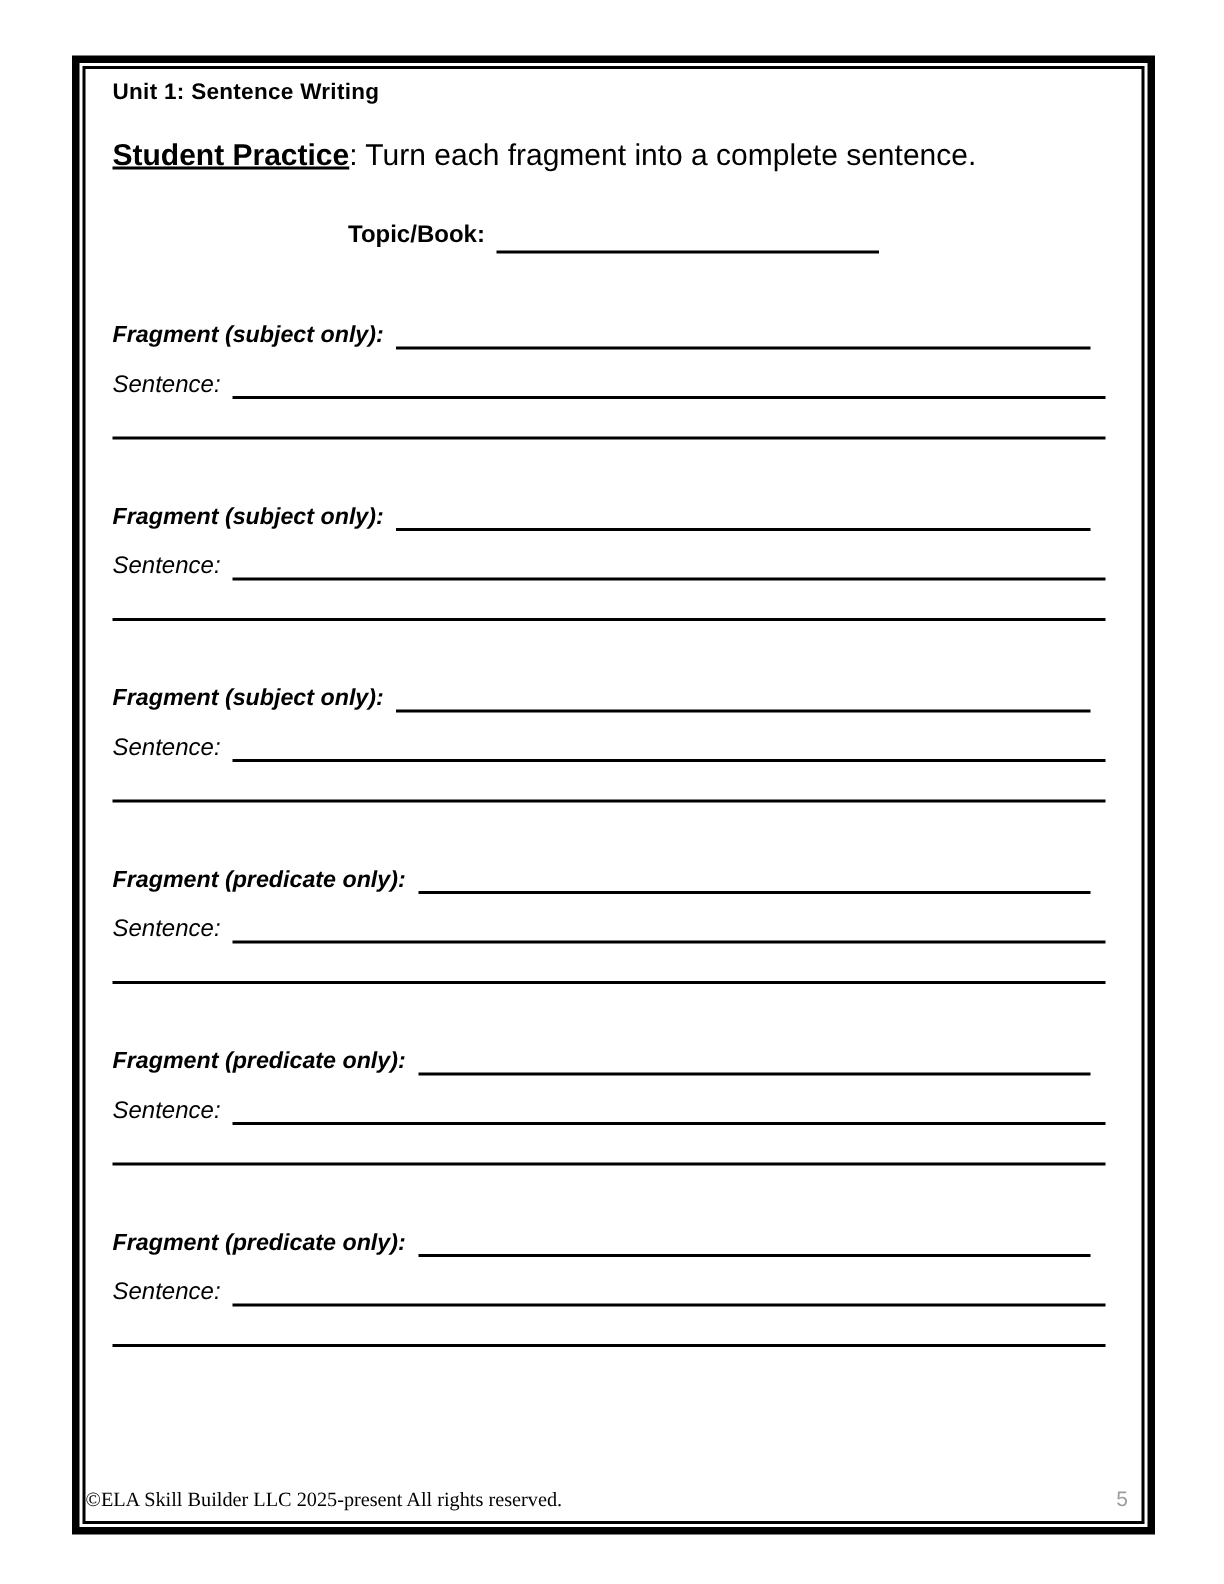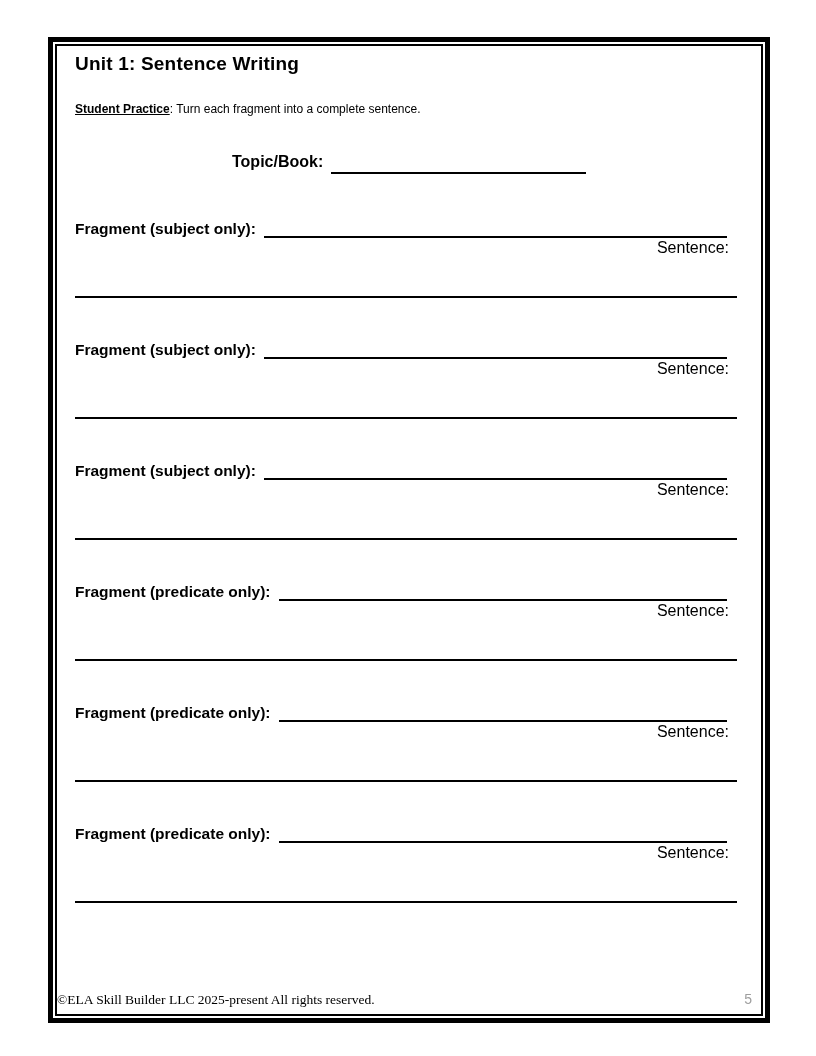--- a/index.html
+++ b/index.html
@@ -23,35 +23,35 @@
   .frame-inner {
     width: 100%; height: 100%;
     border: 2px solid #000000;
     position: relative;
   }
   .content {
     position: absolute; inset: 0;
     padding: 7px 24px 0 18px;
   }
   .unit-label {
-    font-size: 19px;
+    font-size: 15px;
     font-weight: bold;
     letter-spacing: 0.2px;
   }
   .title {
     margin: 3px 0 0 0;
     font-size: 40px;
     font-weight: bold;
     text-align: center;
     letter-spacing: 0.5px;
     line-height: 46px;
   }
   .instruction {
     margin-top: 24px;
-    font-size: 12px;
+    font-size: 20px;
     line-height: 20px;
   }
   .instr-label {
     font-weight: bold;
     text-decoration: underline;
   }
   .topic-row {
     margin-top: 31px;
     margin-left: 157px;
     height: 24px;
@@ -59,25 +59,25 @@
     align-items: center;
     font-size: 16px;
   }
   .topic-label { font-weight: bold; white-space: nowrap; padding-right: 8px; }
   .topic-line {
     width: 255px;
     border-bottom: 2px solid #000000;
     align-self: flex-end;
     height: 2px;
   }
-  .sections { margin-top: 36px; }
+  .sections { margin-top: 36px; font-style: italic; }
   .section { margin-bottom: 33px; }
   .row { display: flex; align-items: flex-end; }
   .row-fragment { height: 28px; }
-  .row-sentence { height: 33px; flex-direction: column; }
+  .row-sentence { height: 33px; }
   .row-line { height: 27px; }
   .label { font-size: 16px; white-space: nowrap; padding-right: 8px; line-height: 19px; }
   .label.bold { font-weight: bold; font-size: 15.5px; }
   .fill {
     flex: 1;
     border-bottom: 2px solid #000000;
     height: 2px;
     align-self: flex-end;
   }
   .frag-fill { margin-right: 10px; }

